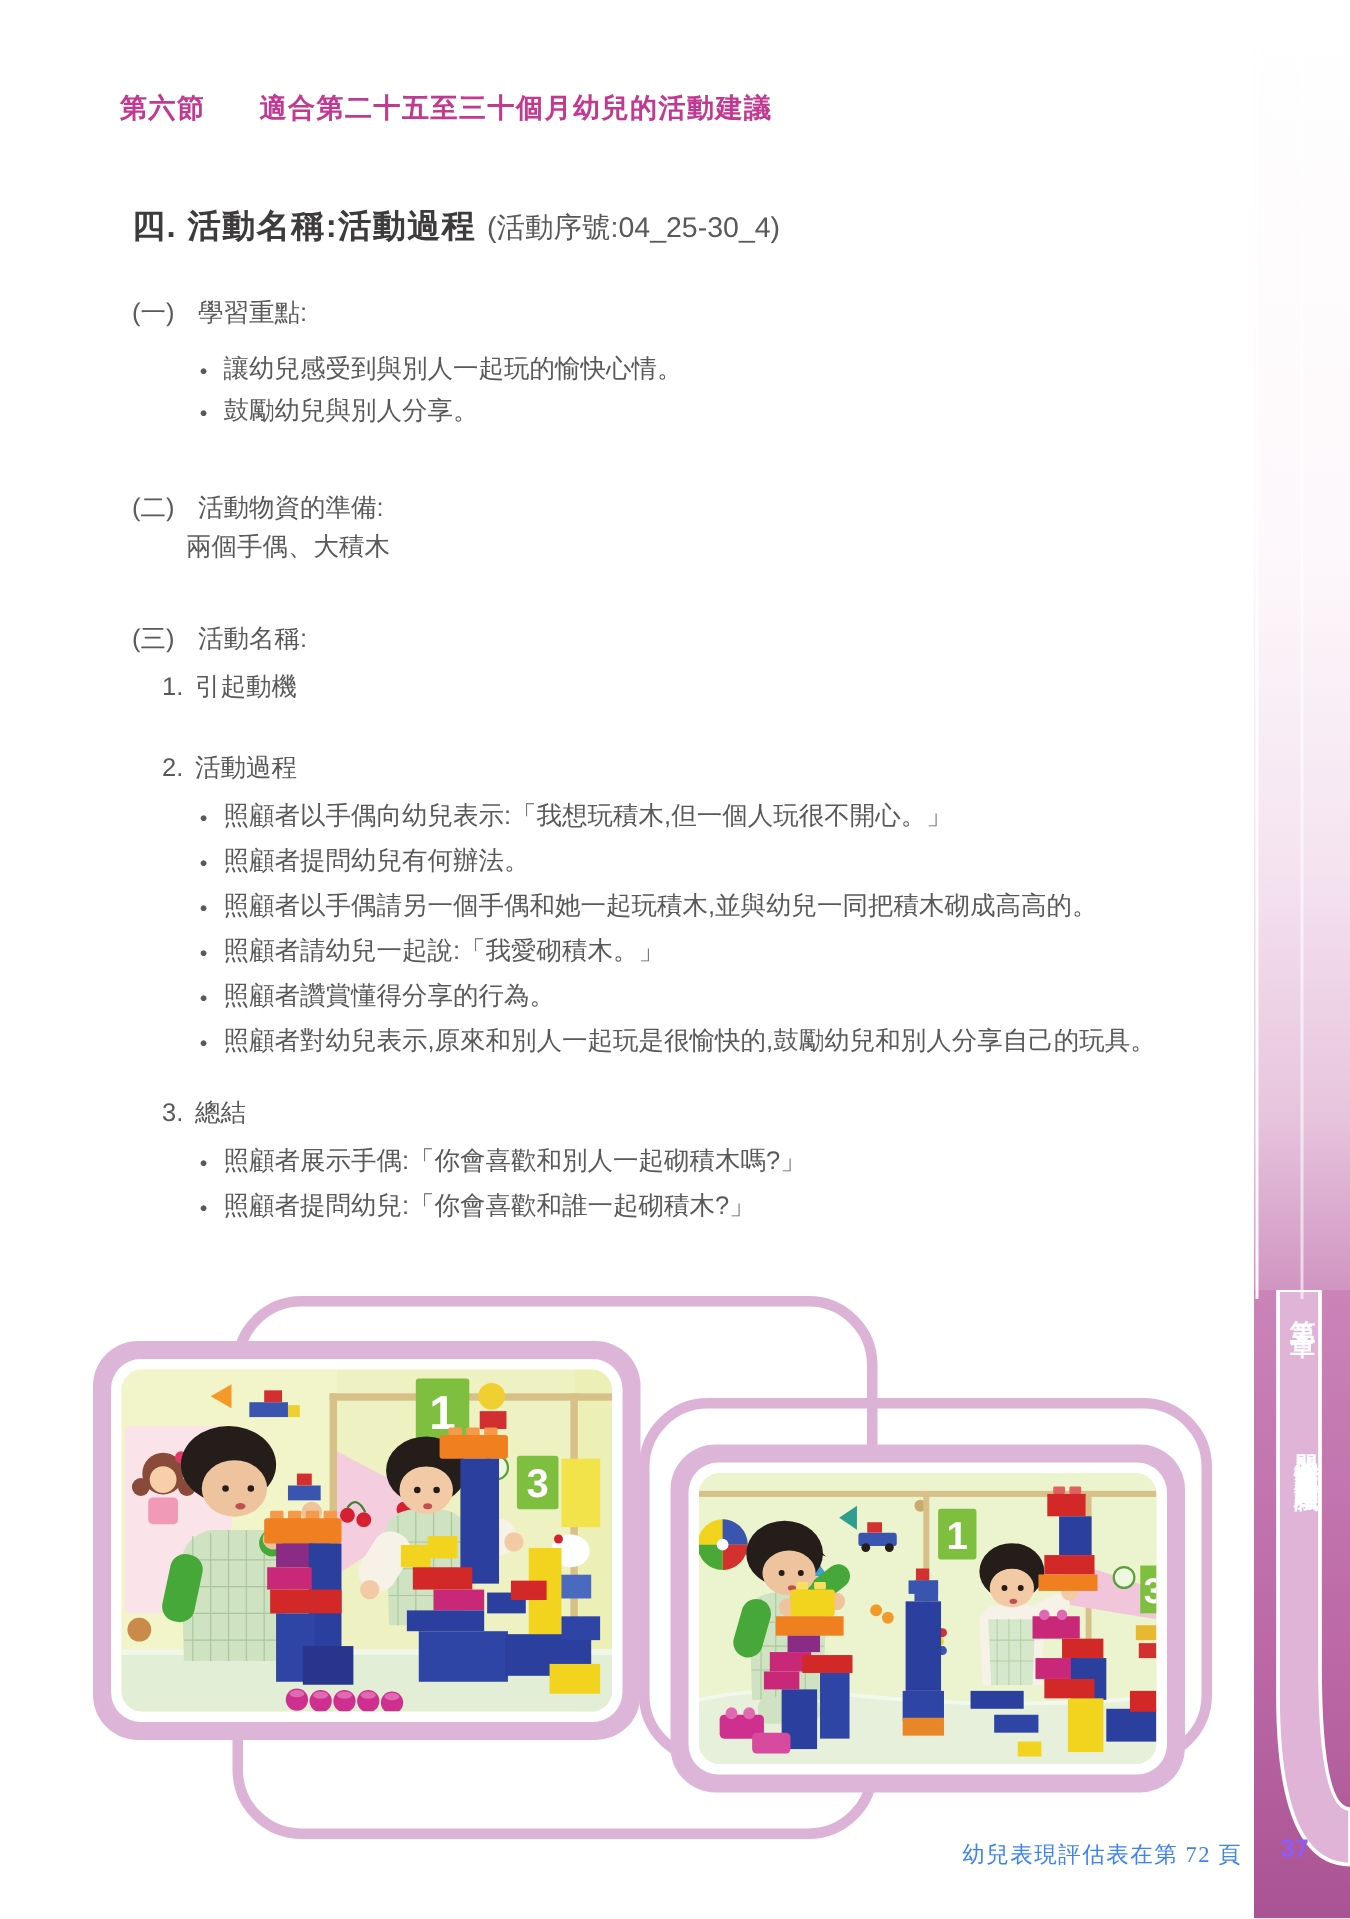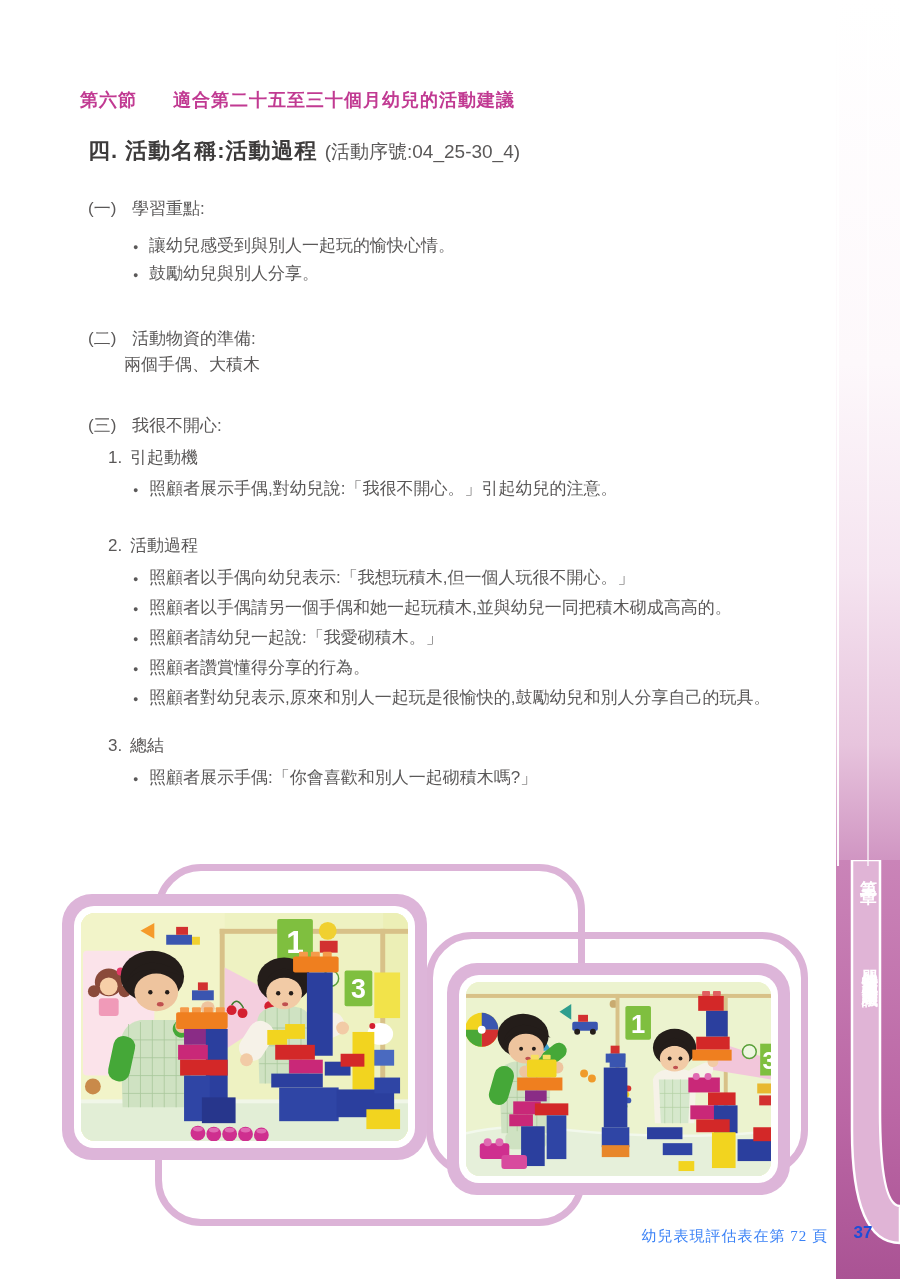--- a/index.html
+++ b/index.html
@@ -1,21 +1,21 @@
 <!DOCTYPE html>
 <html><head>
 <meta charset="utf-8">
 <style>
   html,body{margin:0;padding:0;}
   body{
     width:900px;height:1279px;position:relative;overflow:hidden;background:#ffffff;
     font-family:"Liberation Sans","DejaVu Sans",sans-serif;color:#5a5858;
   }
   
-  .hdr{position:absolute;top:60px;left:80px;font-size:18px;font-weight:bold;color:#c13a92;letter-spacing:1px;margin-top:28px;}
+  .hdr{position:absolute;top:60px;left:80px;font-size:18px;font-weight:bold;color:#c13a92;letter-spacing:1px;}
   .hdr .gap{display:inline-block;width:36px;}
   
   .atitle{position:absolute;top:136px;left:88px;font-size:22px;font-weight:bold;color:#3d3b3b;letter-spacing:1px;}
   .acode{font-size:19px;font-weight:normal;color:#5a5858;letter-spacing:0;}
   
   .content{position:absolute;top:198px;left:88px;width:748px;font-size:17px;line-height:22px;}
   .sec-head{display:flex;}
   .marker{width:44px;flex:0 0 44px;}
   .bullets{margin-left:45px;margin-top:12px;}
   .bullet{position:relative;padding-left:16px;line-height:28px;}
@@ -44,21 +44,21 @@
   .strip-top{position:absolute;right:0;top:0;width:64px;height:866px;
     background:linear-gradient(180deg,#ffffff 0%,#fdf8fb 42%,#f5e4f0 66%,#e7c4dd 86%,#cf93c1 100%);}
   .vline1,.vline2{position:absolute;top:0;height:866px;width:2px;background:#ffffff;z-index:3;}
   .vline1{left:837px;opacity:.95;}
   .vline2{left:867px;opacity:.6;}
   .tab-svg{position:absolute;left:836px;top:860px;width:64px;height:419px;z-index:2;}
   .vtext{position:absolute;writing-mode:vertical-rl;color:#ffffff;font-weight:bold;z-index:4;
     font-size:17px;letter-spacing:4px;left:854px;width:26px;text-align:center;}
   .vchap{top:866px;}
   .vchtitle{top:956px;letter-spacing:2px;font-size:16px;}
-  .pagenum{position:absolute;left:845px;top:1223px;width:36px;text-align:center;color:#1d4ed8;
+  .pagenum{position:absolute;left:845px;top:1223px;width:36px;text-align:center;color:#8b5cf6;
     font-size:17px;font-weight:bold;z-index:5;}
   
   .fnote{position:absolute;top:1227px;right:72px;font-size:15px;color:#3b82f6;letter-spacing:1px;font-family:Liberation Serif, serif;}
 </style>
 </head>
 <body>
 
 <div class="hdr">
   <span>第六節</span><span class="gap"></span><span>適合第二十五至三十個月幼兒的活動建議</span>
 </div>
@@ -85,54 +85,53 @@
     <div class="sec-head">
       <span class="marker">(二)</span>
       <span>活動物資的準備:</span>
     </div>
     <div class="body-line">兩個手偶、大積木</div>
   </div>
 
   <div class="sec sec3">
     <div class="sec-head">
       <span class="marker">(三)</span>
-      <span>我很不開心:</span>
+      <span>活動名稱:</span>
     </div>
 
     <div class="step">
       <div class="step-head">
         <span class="step-num">1.</span>
         <span>引起動機</span>
       </div>
-      <div class="bullets">
-        <div class="bullet">照顧者展示手偶,對幼兒說:「我很不開心。」引起幼兒的注意。</div>
-      </div>
     </div>
 
     <div class="step">
       <div class="step-head step2-head">
         <span class="step-num">2.</span>
         <span>活動過程</span>
       </div>
       <div class="bullets wide">
         <div class="bullet">照顧者以手偶向幼兒表示:「我想玩積木,但一個人玩很不開心。」</div>
+        <div class="bullet">照顧者提問幼兒有何辦法。</div>
         <div class="bullet">照顧者以手偶請另一個手偶和她一起玩積木,並與幼兒一同把積木砌成高高的。</div>
         <div class="bullet">照顧者請幼兒一起說:「我愛砌積木。」</div>
         <div class="bullet">照顧者讚賞懂得分享的行為。</div>
         <div class="bullet">照顧者對幼兒表示,原來和別人一起玩是很愉快的,鼓勵幼兒和別人分享自己的玩具。</div>
       </div>
     </div>
 
     <div class="step">
       <div class="step-head step3-head">
         <span class="step-num">3.</span>
         <span>總結</span>
       </div>
       <div class="bullets wide">
         <div class="bullet">照顧者展示手偶:「你會喜歡和別人一起砌積木嗎?」</div>
+        <div class="bullet">照顧者提問幼兒:「你會喜歡和誰一起砌積木?」</div>
       </div>
     </div>
   </div>
 </div>
 
 <div class="frameA"></div>
 <div class="frameB"></div>
 
 <div class="pcard pcard1">
   <div class="pwhite">

